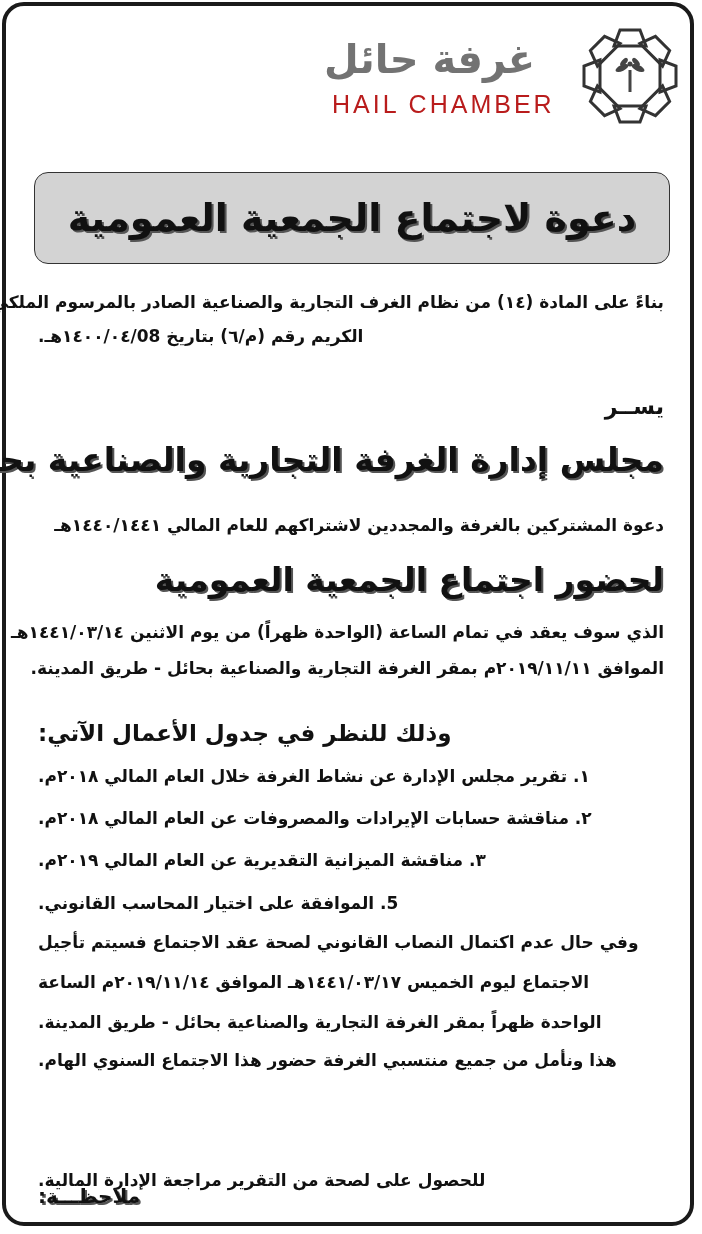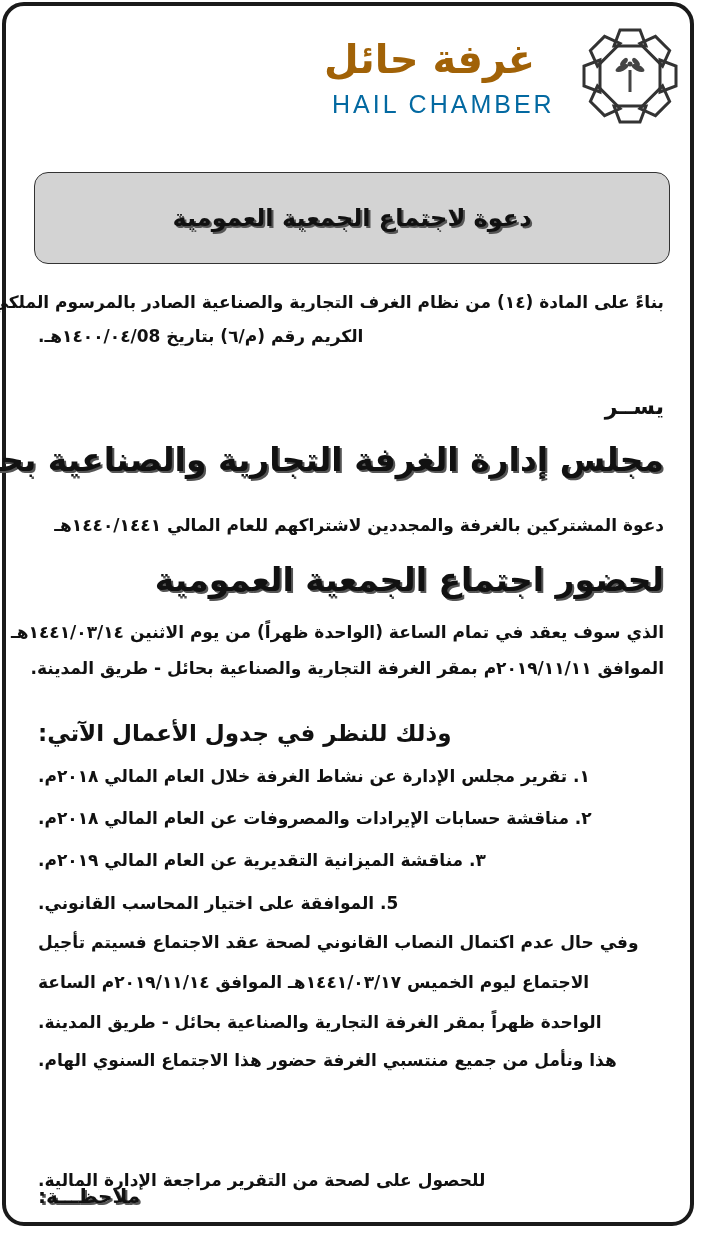--- a/index.html
+++ b/index.html
@@ -2,28 +2,28 @@
 <html><head>
 <meta charset="utf-8">
 <style>
   html, body { margin:0; padding:0; background:#ffffff; }
   body { width:702px; height:1234px; position:relative; overflow:hidden;
          font-family:"DejaVu Sans", sans-serif; color:#111; }
   .frame { position:absolute; left:2px; top:2px; width:692px; height:1224px;
            border:4px solid #1a1a1a; border-radius:22px; box-sizing:border-box; }
   .logo { position:absolute; right:22px; top:26px; width:370px; height:100px; }
   .logo-ar { position:absolute; left:14px; top:10px; font-size:40px; font-weight:bold;
-             color:#a16207; direction:rtl; letter-spacing:1px; }
+             color:#737373; direction:rtl; letter-spacing:1px; }
   .logo-en { position:absolute; left:22px; top:64px; font-family:"Liberation Sans", sans-serif;
-             font-size:25px; color:#0369a1; letter-spacing:3px; }
+             font-size:25px; color:#b91c1c; letter-spacing:3px; }
   .logo-mark { position:absolute; right:0; top:0; width:100px; height:100px; }
   .title-box { position:absolute; left:34px; top:172px; width:636px; height:92px;
                background:#d3d3d3; border:1.5px solid #333; border-radius:14px;
                box-sizing:border-box; display:flex; align-items:center; justify-content:center; }
-  .title-box span { font-size:24px; font-weight:bold; direction:rtl;
+  .title-box span { font-size:38px; font-weight:bold; direction:rtl;
                     text-shadow:2px 2px 0 #555; }
   .line { position:absolute; right:38px; left:38px; direction:rtl; text-align:left;
           font-size:17px; font-weight:bold; white-space:nowrap; }
   .center { text-align:right; }
   .big { font-size:33px; text-shadow:2px 2px 0 #555; }
   .mid { font-size:22px; }
   .head { font-size:23px; }
   .item { font-size:17px; }
 </style>
 </head>

